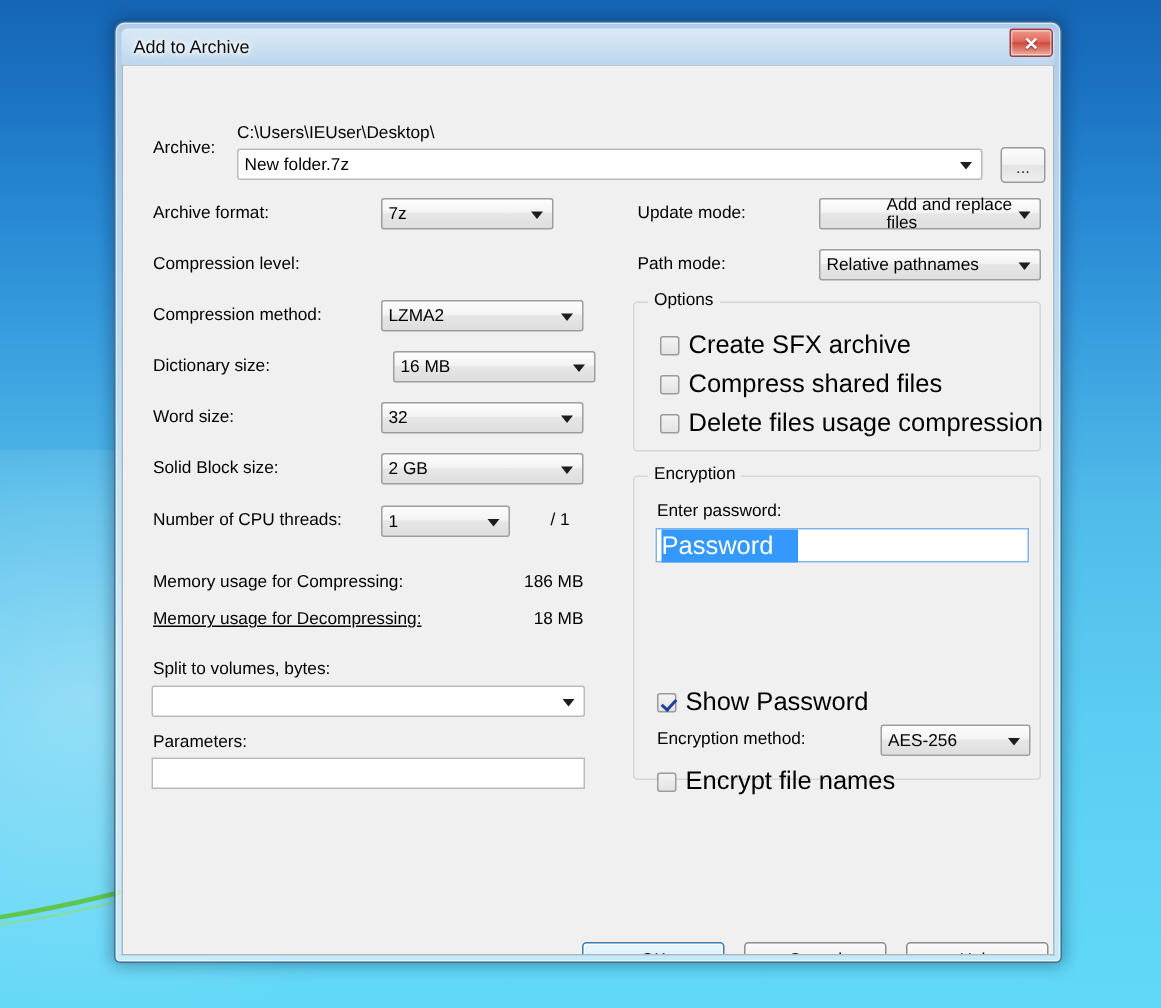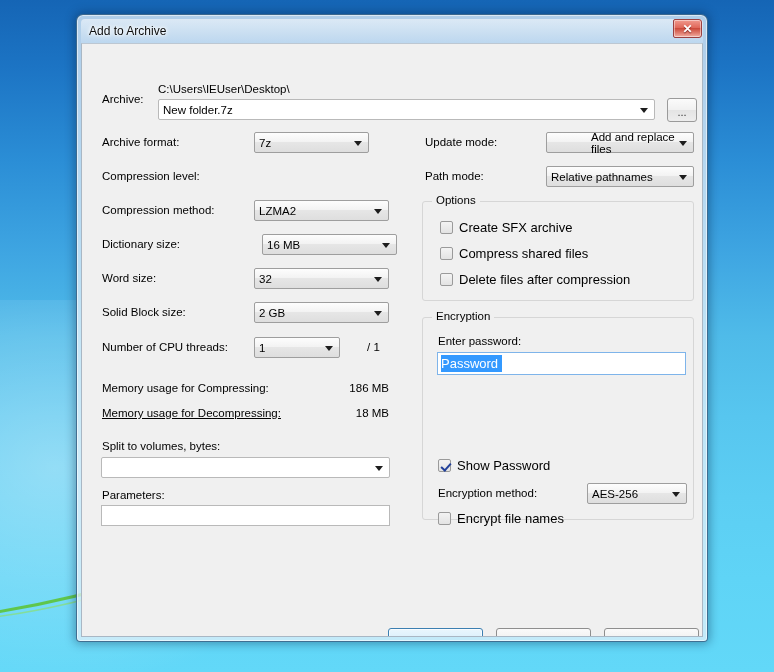--- a/index.html
+++ b/index.html
@@ -165,37 +165,37 @@
   .cb .box.checked::after {
     content: "";
     position: absolute;
     left: 4px; top: 1px;
     width: 4px; height: 8px;
     border: solid #21409a;
     border-width: 0 2px 2px 0;
     transform: rotate(42deg);
   }
   .cb .cbl {
-    font-size: 13px; color: #000; white-space: nowrap;
+    font-size: 17px; color: #000; white-space: nowrap;
   }
 
   
   #pwd-box {
     position: absolute;
     background: #fff;
     border: 1px solid #7eb4ea;
     box-shadow: inset 0 0 0 1px #fff;
     display: flex; align-items: center;
     padding-left: 3px;
   }
   #pwd-sel {
     background: #3399ff;
     color: #ffffff;
-    font-size: 13px;
-    padding: 1px 4px 1px 0;
+    font-size: 17px;
+    padding: 1px 16px 1px 0;
     letter-spacing: 0;
   }
 
   
   #browse-btn {
     position: absolute;
     width: 30px; height: 24px;
     border: 1px solid #9a9a9a;
     border-radius: 3px;
     background: linear-gradient(180deg, #fbfbfb 0%, #f1f1f1 48%, #e4e4e4 52%, #ededed 100%);
@@ -332,21 +332,21 @@
       <div class="cb" style="left:17px; top:18px;">
         <span class="box"></span>
         <span class="cbl">Create SFX archive</span>
       </div>
       <div class="cb" style="left:17px; top:44px;">
         <span class="box"></span>
         <span class="cbl">Compress shared files</span>
       </div>
       <div class="cb" style="left:17px; top:70px;">
         <span class="box"></span>
-        <span class="cbl">Delete files after compression</span>
+        <span class="cbl">Delete files usage compression</span>
       </div>
     </div>
 
     <div class="groupbox" style="left:340px; top:273px; width:272px; height:203px;">
       <div class="gb-title">Encryption</div>
 
       <div class="lbl" style="left:15px; top:17px;">Enter password:</div>
       <div id="pwd-box" style="left:14px; top:34px; width:249px; height:23px;">
         <span id="pwd-sel">Password</span>
       </div>

